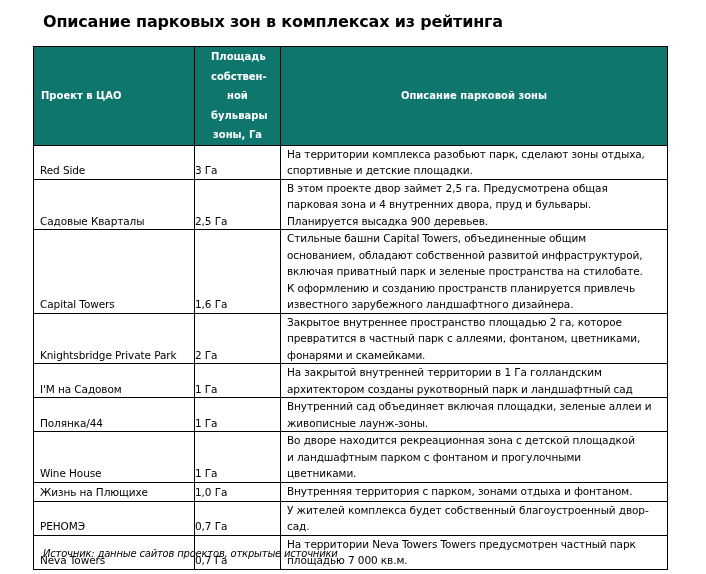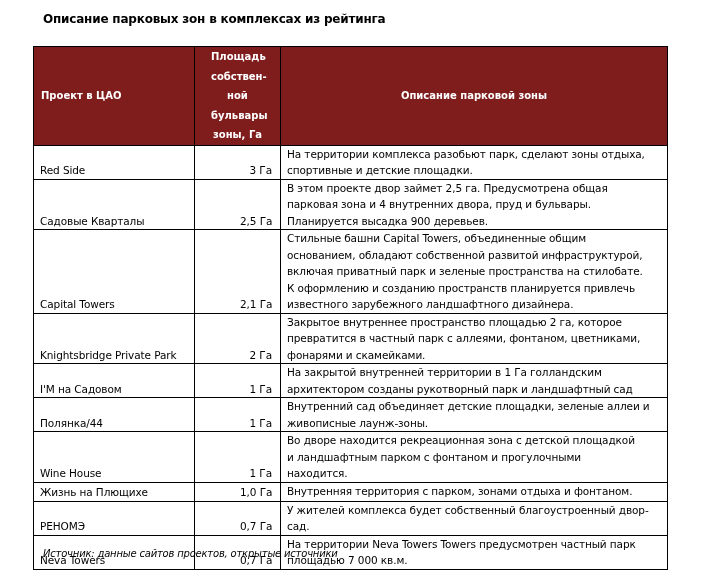--- a/index.html
+++ b/index.html
@@ -1,31 +1,31 @@
 <!DOCTYPE html>
 <html><head>
 <meta charset="utf-8">
 <style>
   html, body { margin: 0; padding: 0; background: #ffffff; }
   body { width: 706px; height: 574px; position: relative; overflow: hidden;
          font-family: "DejaVu Sans", sans-serif; color: #000; }
-  .title { position: absolute; left: 43px; top: 12px; font-size: 12px; font-weight: bold;
+  .title { position: absolute; left: 43px; top: 12px; font-size: 16px; font-weight: bold;
            font-family: "DejaVu Sans", sans-serif; letter-spacing: -0.2px; }
   table { position: absolute; left: 33px; top: 46px; border-collapse: collapse;
           table-layout: fixed; width: 634px; }
   col.c1 { width: 161px; } col.c2 { width: 86px; } col.c3 { width: 387px; }
-  th { background: #7f1d1d; color: #ffffff; font-size: 10px; font-weight: bold;
+  th { background: #0f766e; color: #ffffff; font-size: 10px; font-weight: bold;
        border: 1.5px solid #000; padding: 0 16px; line-height: 19.5px; }
   th.h1 { text-align: left; padding-left: 7px; }
   th.h2, th.h3 { text-align: center; }
   td { font-size: 10.5px; border-left: 1.5px solid #000; border-right: 1.5px solid #000;
        border-top: 1.2px solid #000; border-bottom: 1.2px solid #000; padding: 0;
        vertical-align: bottom; line-height: 16.5px; letter-spacing: -0.1px; }
   td.name { padding-left: 6px; white-space: nowrap; }
-  td.area { text-align: right; padding-right: 8px; white-space: nowrap; padding-left: 45px; }
+  td.area { text-align: left; padding-right: 8px; white-space: nowrap; }
   td.desc { padding-left: 6px; padding-right: 16px; vertical-align: top; }
   .desc .line { display: block; border-bottom: 0; white-space: nowrap; overflow: hidden; }
   .source { position: absolute; left: 43px; top: 548px; font-size: 10px; font-style: italic;
             font-family: "DejaVu Sans", sans-serif; letter-spacing: -0.2px; }
 </style>
 </head>
 <body>
 
 <div class="title">Описание парковых зон в комплексах из рейтинга</div>
 
@@ -61,21 +61,21 @@
         <td class="name">Садовые Кварталы</td>
         <td class="area">2,5 Га</td>
         <td class="desc">
           <span class="line">В этом проекте двор займет 2,5 га. Предусмотрена общая</span>
           <span class="line">парковая зона и 4 внутренних двора, пруд и бульвары.</span>
           <span class="line">Планируется высадка 900 деревьев.</span>
         </td>
       </tr>
       <tr style="height: 83px;">
         <td class="name">Capital Towers</td>
-        <td class="area">2,1 Га</td>
+        <td class="area">1,6 Га</td>
         <td class="desc">
           <span class="line">Стильные башни Capital Towers, объединенные общим</span>
           <span class="line">основанием, обладают собственной развитой инфраструктурой,</span>
           <span class="line">включая приватный парк и зеленые пространства на стилобате.</span>
           <span class="line">К оформлению и созданию пространств планируется привлечь</span>
           <span class="line">известного зарубежного ландшафтного дизайнера.</span>
         </td>
       </tr>
       <tr style="height: 49px;">
         <td class="name">Knightsbridge Private Park</td>
@@ -91,31 +91,31 @@
         <td class="area">1 Га</td>
         <td class="desc">
           <span class="line">На закрытой внутренней территории в 1 Га голландским</span>
           <span class="line">архитектором созданы рукотворный парк и ландшафтный сад</span>
         </td>
       </tr>
       <tr style="height: 34px;">
         <td class="name">Полянка/44</td>
         <td class="area">1 Га</td>
         <td class="desc">
-          <span class="line">Внутренний сад объединяет детские площадки, зеленые аллеи и</span>
+          <span class="line">Внутренний сад объединяет включая площадки, зеленые аллеи и</span>
           <span class="line">живописные лаунж-зоны.</span>
         </td>
       </tr>
       <tr style="height: 49px;">
         <td class="name">Wine House</td>
         <td class="area">1 Га</td>
         <td class="desc">
           <span class="line">Во дворе находится рекреационная зона с детской площадкой</span>
           <span class="line">и ландшафтным парком с фонтаном и прогулочными</span>
-          <span class="line">находится.</span>
+          <span class="line">цветниками.</span>
         </td>
       </tr>
       <tr style="height: 19px;">
         <td class="name">Жизнь на Плющихе</td>
         <td class="area">1,0 Га</td>
         <td class="desc">
           <span class="line">Внутренняя территория  с парком, зонами отдыха и фонтаном.</span>
         </td>
       </tr>
       <tr style="height: 33px;">

